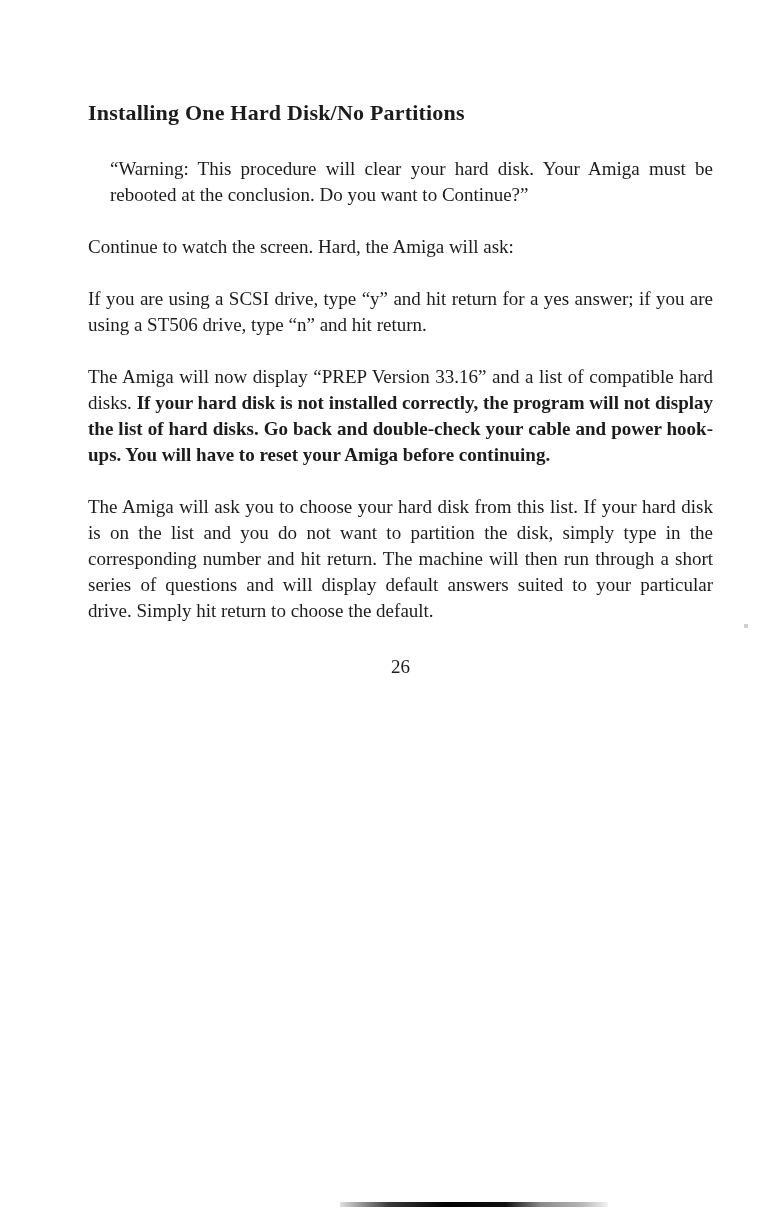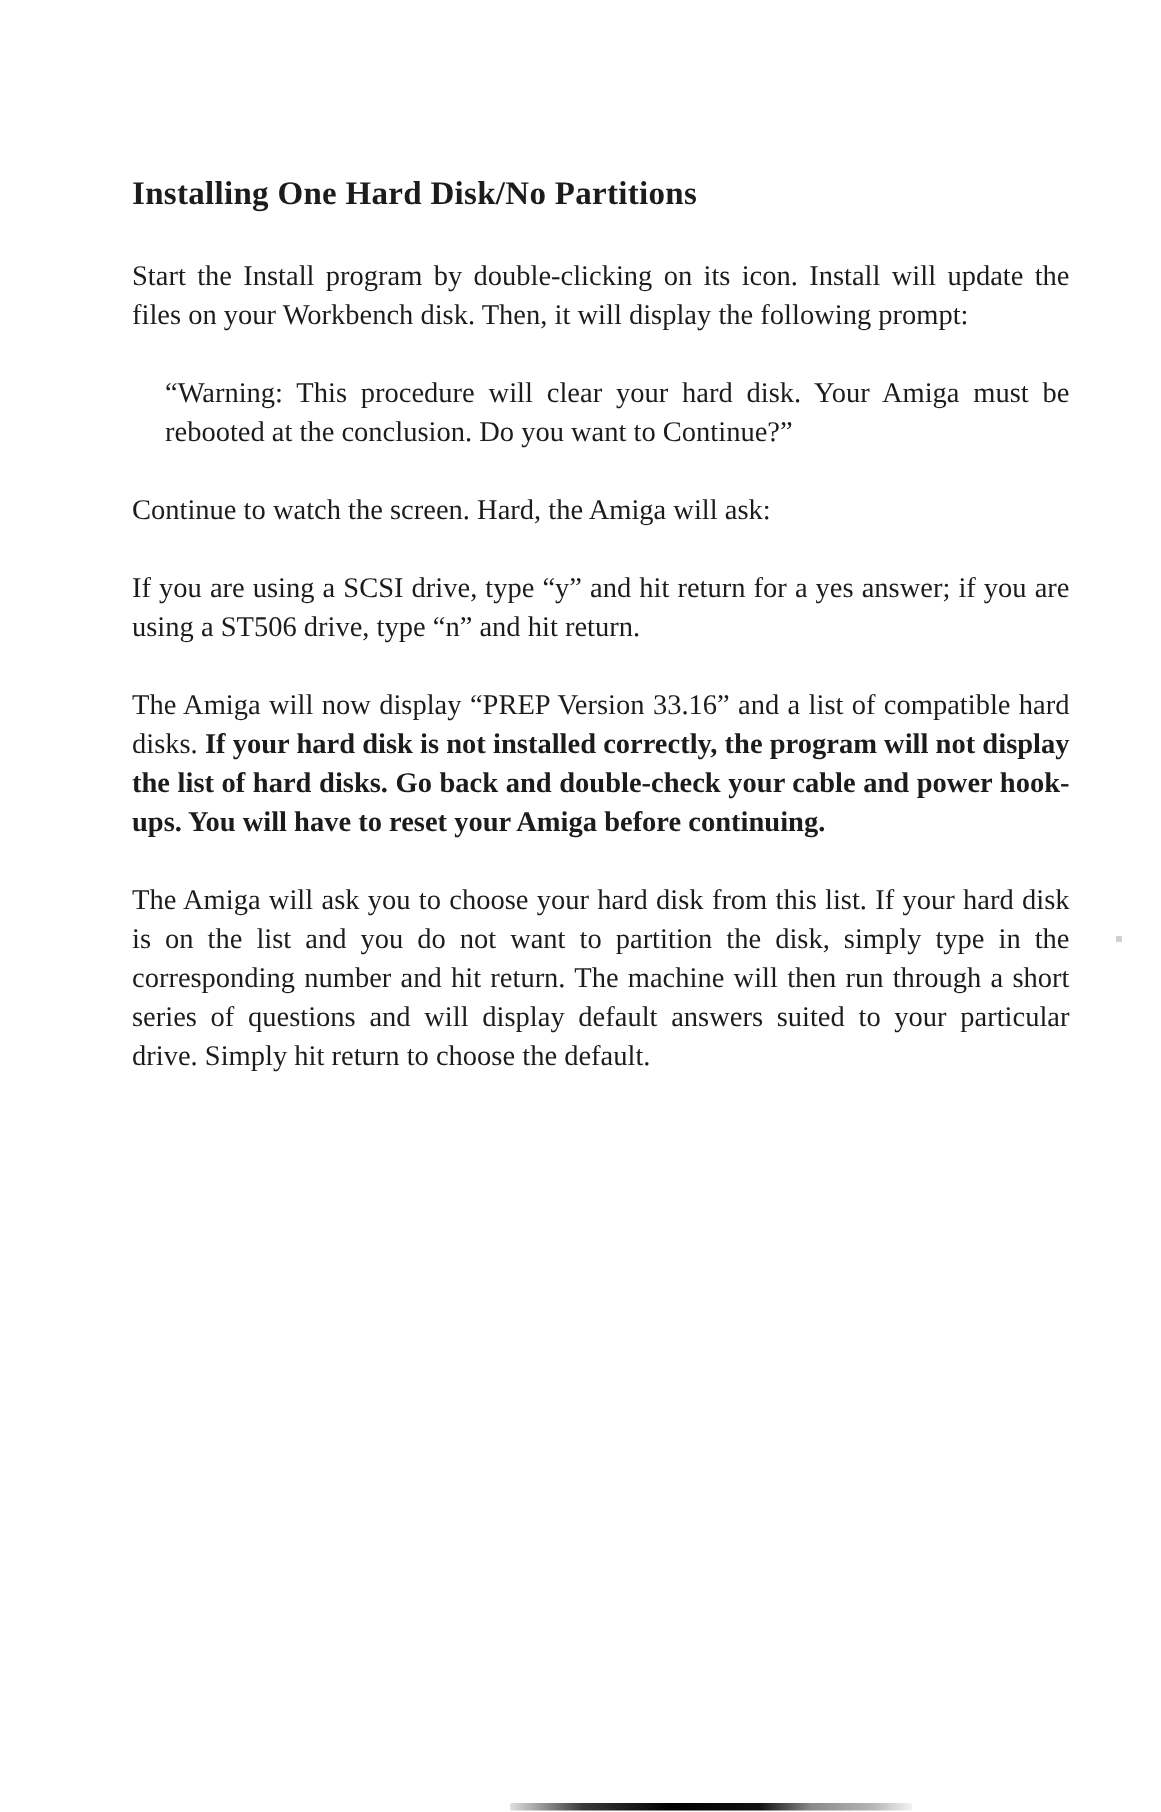--- a/index.html
+++ b/index.html
@@ -13,21 +13,21 @@
   }
   .page {
     position: relative;
     width: 774px;
     height: 1208px;
     background: #ffffff;
   }
   .text-block {
     position: absolute;
     left: 88px;
-    top: 116px;
+    top: 100px;
     width: 625px;
   }
   h1.heading {
     font-size: 22px;
     font-weight: bold;
     letter-spacing: 0.2px;
     margin-bottom: 30px;
   }
   p.body-par {
     font-size: 19px;
@@ -73,37 +73,37 @@
 </style>
 </head>
 <body>
 
 <div class="page">
 
   <div class="text-block">
 
     <h1 class="heading">Installing One Hard Disk/No Partitions</h1>
 
-    <p class="body-par">Start the Install program by double-clicking on its icon. Install will update the files on your Workbench disk. Then, it will display the following prompt:</p>
 
     <p class="body-par quote">“Warning: This procedure will clear your hard disk. Your Amiga must be rebooted at the conclusion. Do you want to Continue?”</p>
 
 
 
     <p class="body-par">Continue to watch the screen. Hard, the Amiga will ask:</p>
 
 
     <p class="body-par">If you are using a SCSI drive, type “y” and hit return for a yes answer; if you are using a ST506 drive, type “n” and hit return.</p>
 
     <p class="body-par">
       <span>The Amiga will now display “PREP Version 33.16” and a list of compatible hard disks. </span><b>If your hard disk is not installed correctly, the program will not display the list of hard disks. Go back and double-check your cable and power hook-ups. You will have to reset your Amiga before continuing.</b>
     </p>
 
     <p class="body-par">The Amiga will ask you to choose your hard disk from this list. If your hard disk is on the list and you do not want to partition the disk, simply type in the corresponding number and hit return. The machine will then run through a short series of questions and will display default answers suited to your particular drive. Simply hit return to choose the default.</p>
 
+    <div class="pagenum">26</div>
 
   </div>
 
   <div class="scan-speck"></div>
 
   <div class="bottom-strip"></div>
 
 </div>
 
 </body></html>

